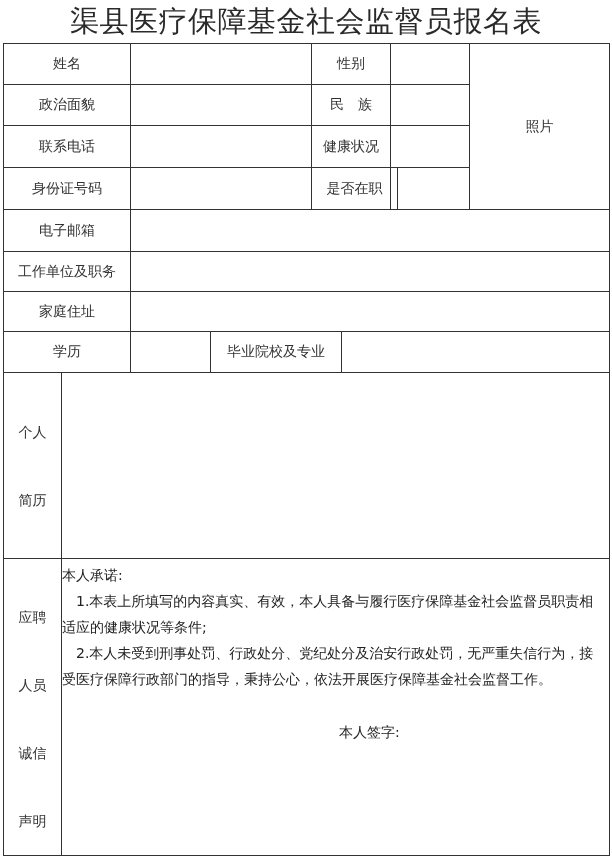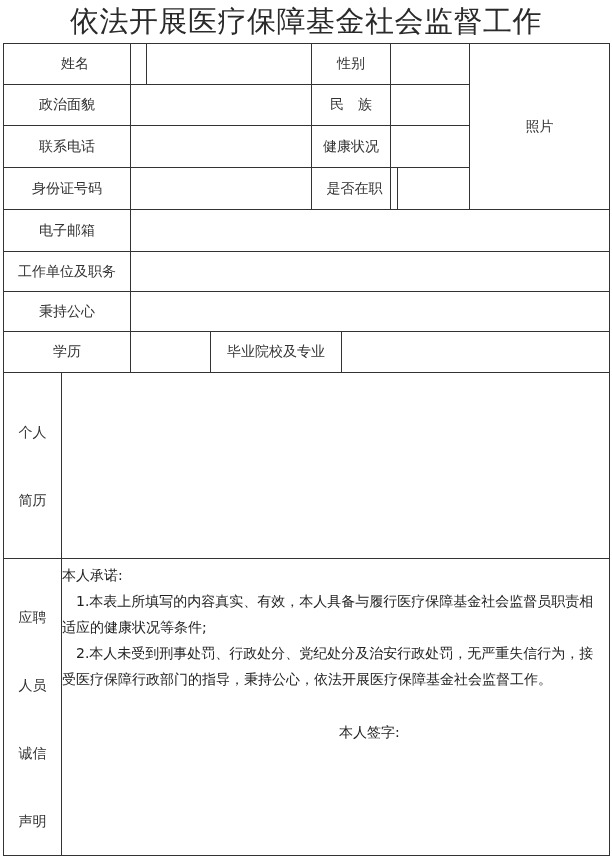--- a/index.html
+++ b/index.html
@@ -18,23 +18,23 @@
   .decl p { margin:0; }
   .decl .head { margin-left:0; }
   .decl .item { text-indent:16px; padding-left:10px; }
   .decl .sign { position:absolute; left:277px; top:160px; }
   .decl .date { position:absolute; left:365px; top:214px; word-spacing:0; }
   .decl .date span { display:inline-block; }
 </style>
 </head>
 <body>
 
-<div class="title">依法开展医疗保障基金社会监督工作</div>
+<div class="title">渠县医疗保障基金社会监督员报名表</div>
 
-<div class="cell" style="left:3px;top:43px;width:144px;height:42px;">姓名</div>
+<div class="cell" style="left:3px;top:43px;width:128px;height:42px;">姓名</div>
 <div class="cell" style="left:130px;top:43px;width:182px;height:42px;"></div>
 <div class="cell" style="left:311px;top:43px;width:80px;height:42px;">性别</div>
 <div class="cell" style="left:390px;top:43px;width:80px;height:42px;"></div>
 <div class="cell" style="left:469px;top:43px;width:141px;height:167px;">照片</div>
 
 <div class="cell" style="left:3px;top:84px;width:128px;height:42px;">政治面貌</div>
 <div class="cell" style="left:130px;top:84px;width:182px;height:42px;"></div>
 <div class="cell" style="left:311px;top:84px;width:80px;height:42px;white-space:pre;">民　族</div>
 <div class="cell" style="left:390px;top:84px;width:80px;height:42px;"></div>
 
@@ -47,21 +47,21 @@
 <div class="cell" style="left:130px;top:167px;width:182px;height:43px;"></div>
 <div class="cell" style="left:311px;top:167px;width:87px;height:43px;">是否在职</div>
 <div class="cell" style="left:390px;top:167px;width:80px;height:43px;"></div>
 
 <div class="cell" style="left:3px;top:209px;width:128px;height:43px;">电子邮箱</div>
 <div class="cell" style="left:130px;top:209px;width:480px;height:43px;"></div>
 
 <div class="cell" style="left:3px;top:251px;width:128px;height:41px;">工作单位及职务</div>
 <div class="cell" style="left:130px;top:251px;width:480px;height:41px;"></div>
 
-<div class="cell" style="left:3px;top:291px;width:128px;height:41px;">秉持公心</div>
+<div class="cell" style="left:3px;top:291px;width:128px;height:41px;">家庭住址</div>
 <div class="cell" style="left:130px;top:291px;width:480px;height:41px;"></div>
 
 <div class="cell" style="left:3px;top:331px;width:128px;height:42px;">学历</div>
 <div class="cell" style="left:130px;top:331px;width:81px;height:42px;"></div>
 <div class="cell" style="left:210px;top:331px;width:132px;height:42px;">毕业院校及专业</div>
 <div class="cell" style="left:341px;top:331px;width:269px;height:42px;"></div>
 
 <div class="cell vtext" style="left:3px;top:372px;width:59px;height:187px;">
   <span>个人</span>
   <span>简历</span>

